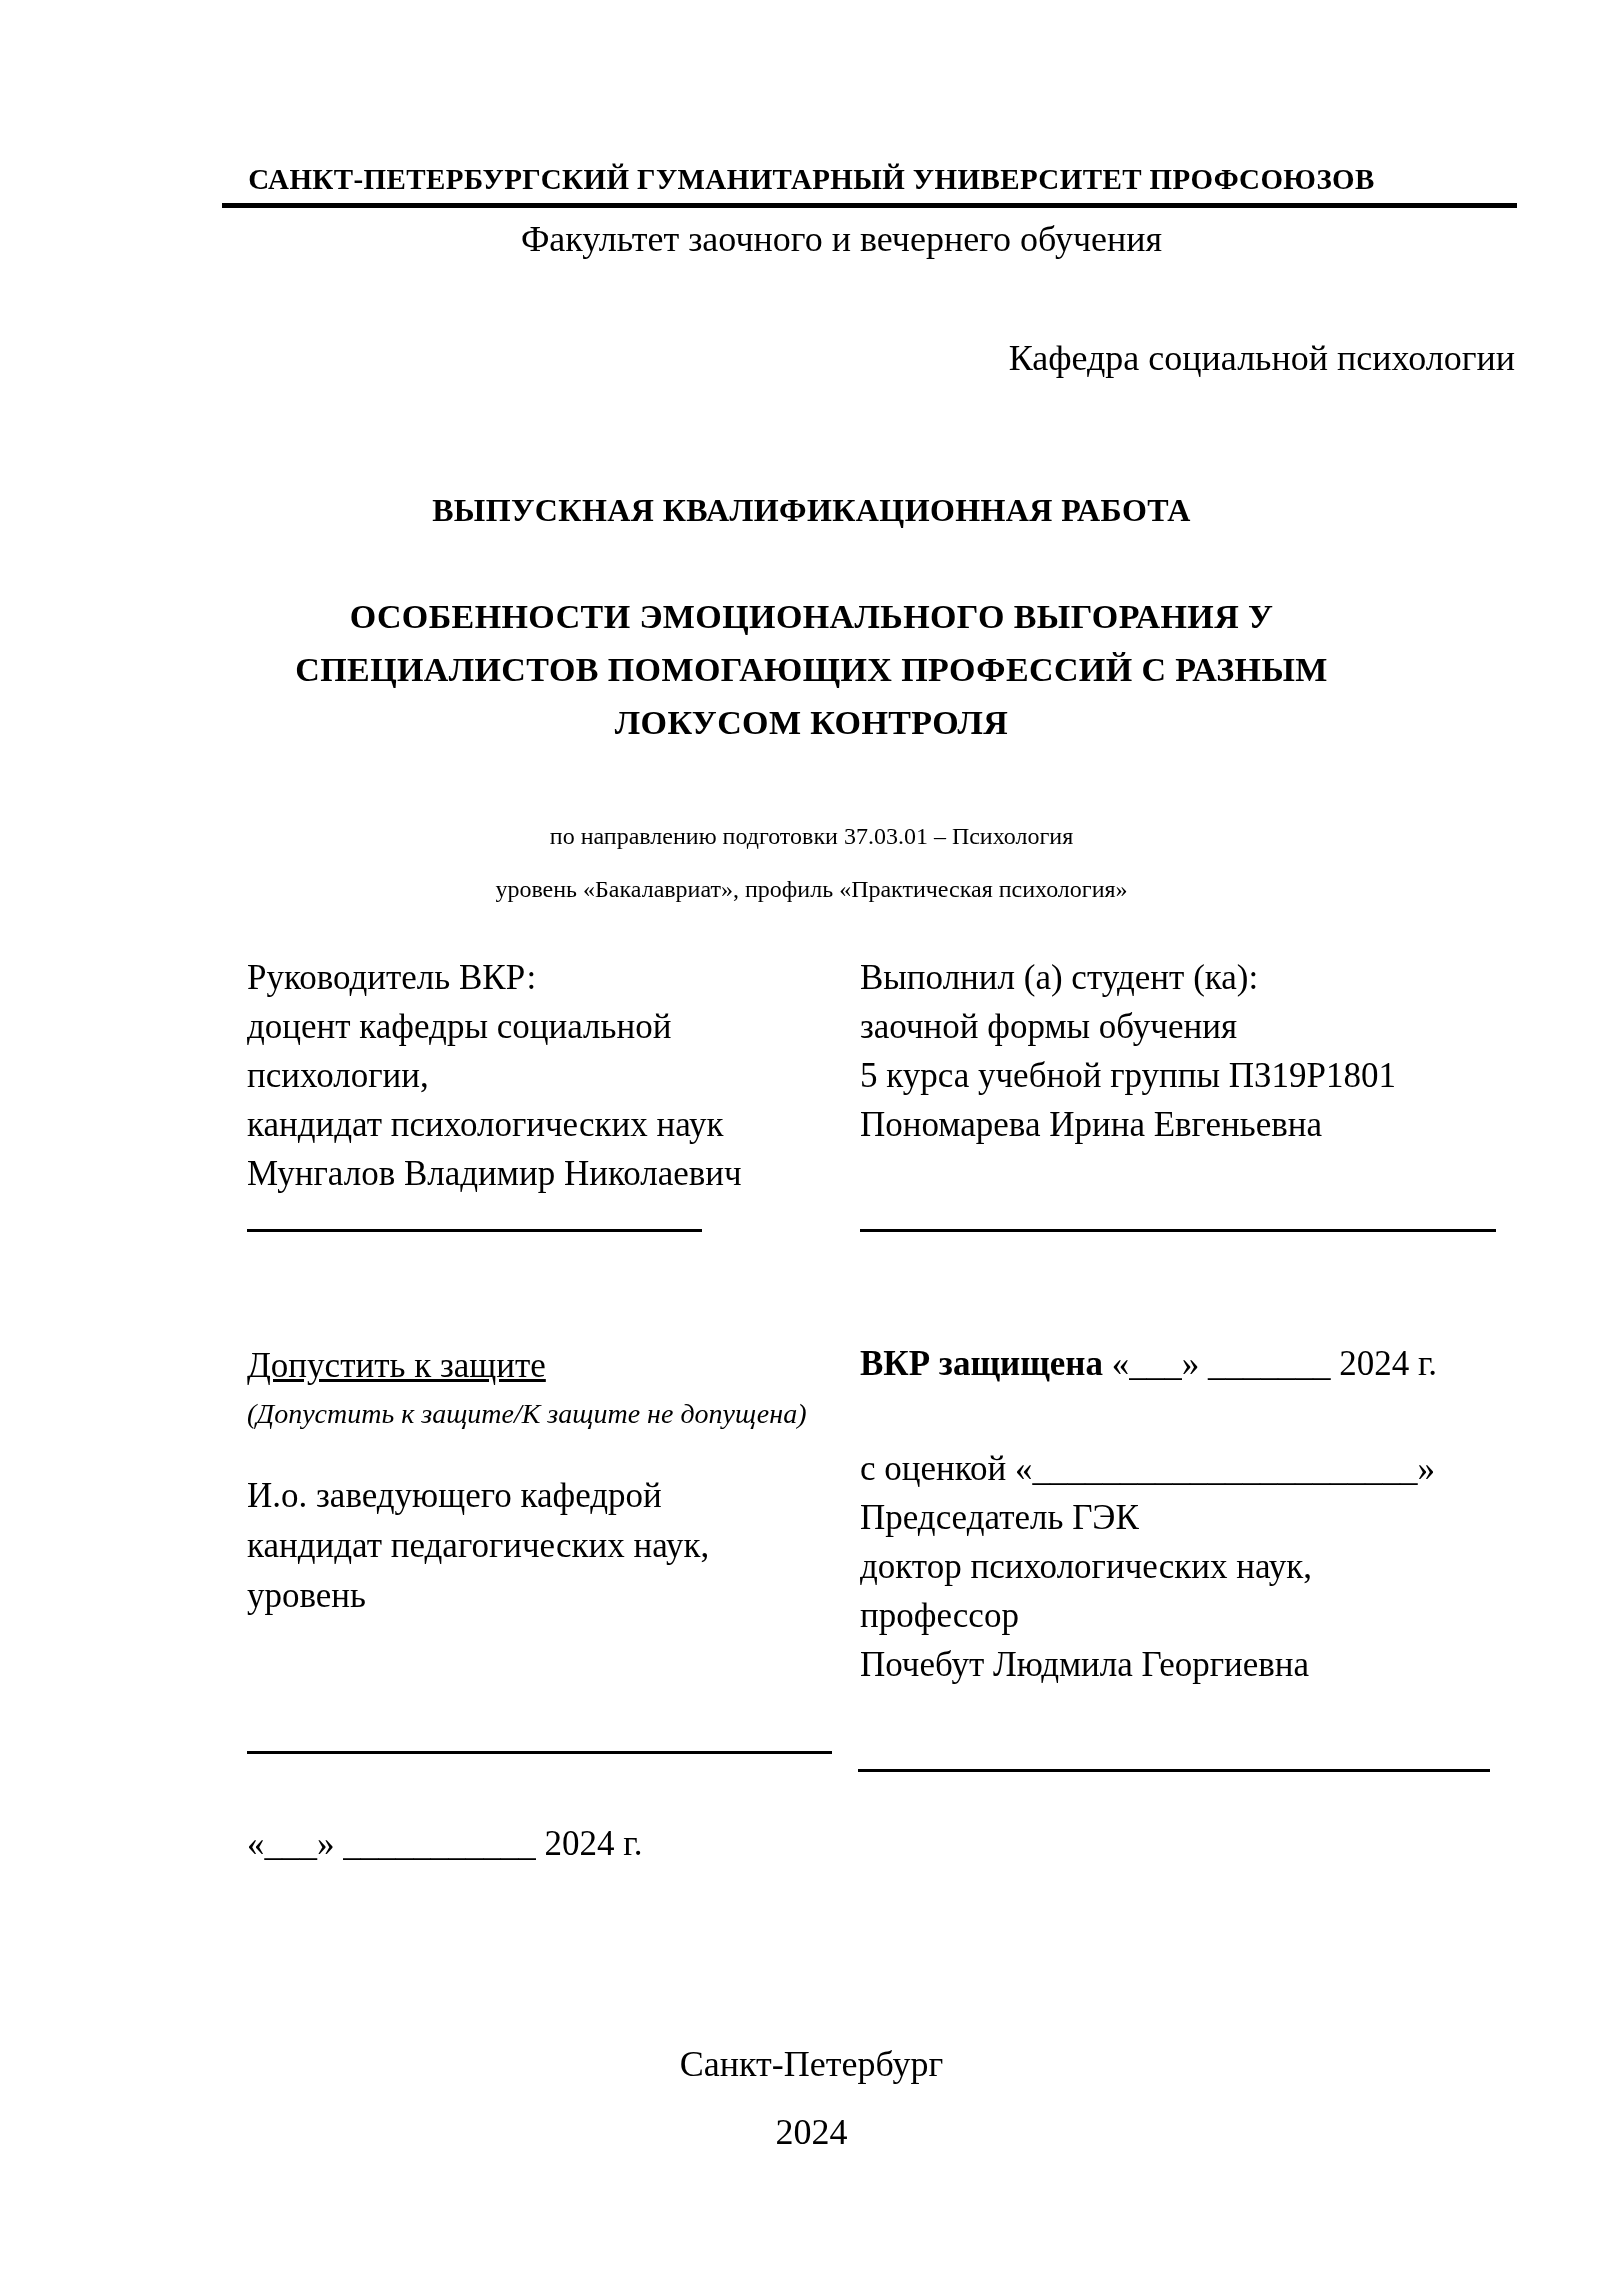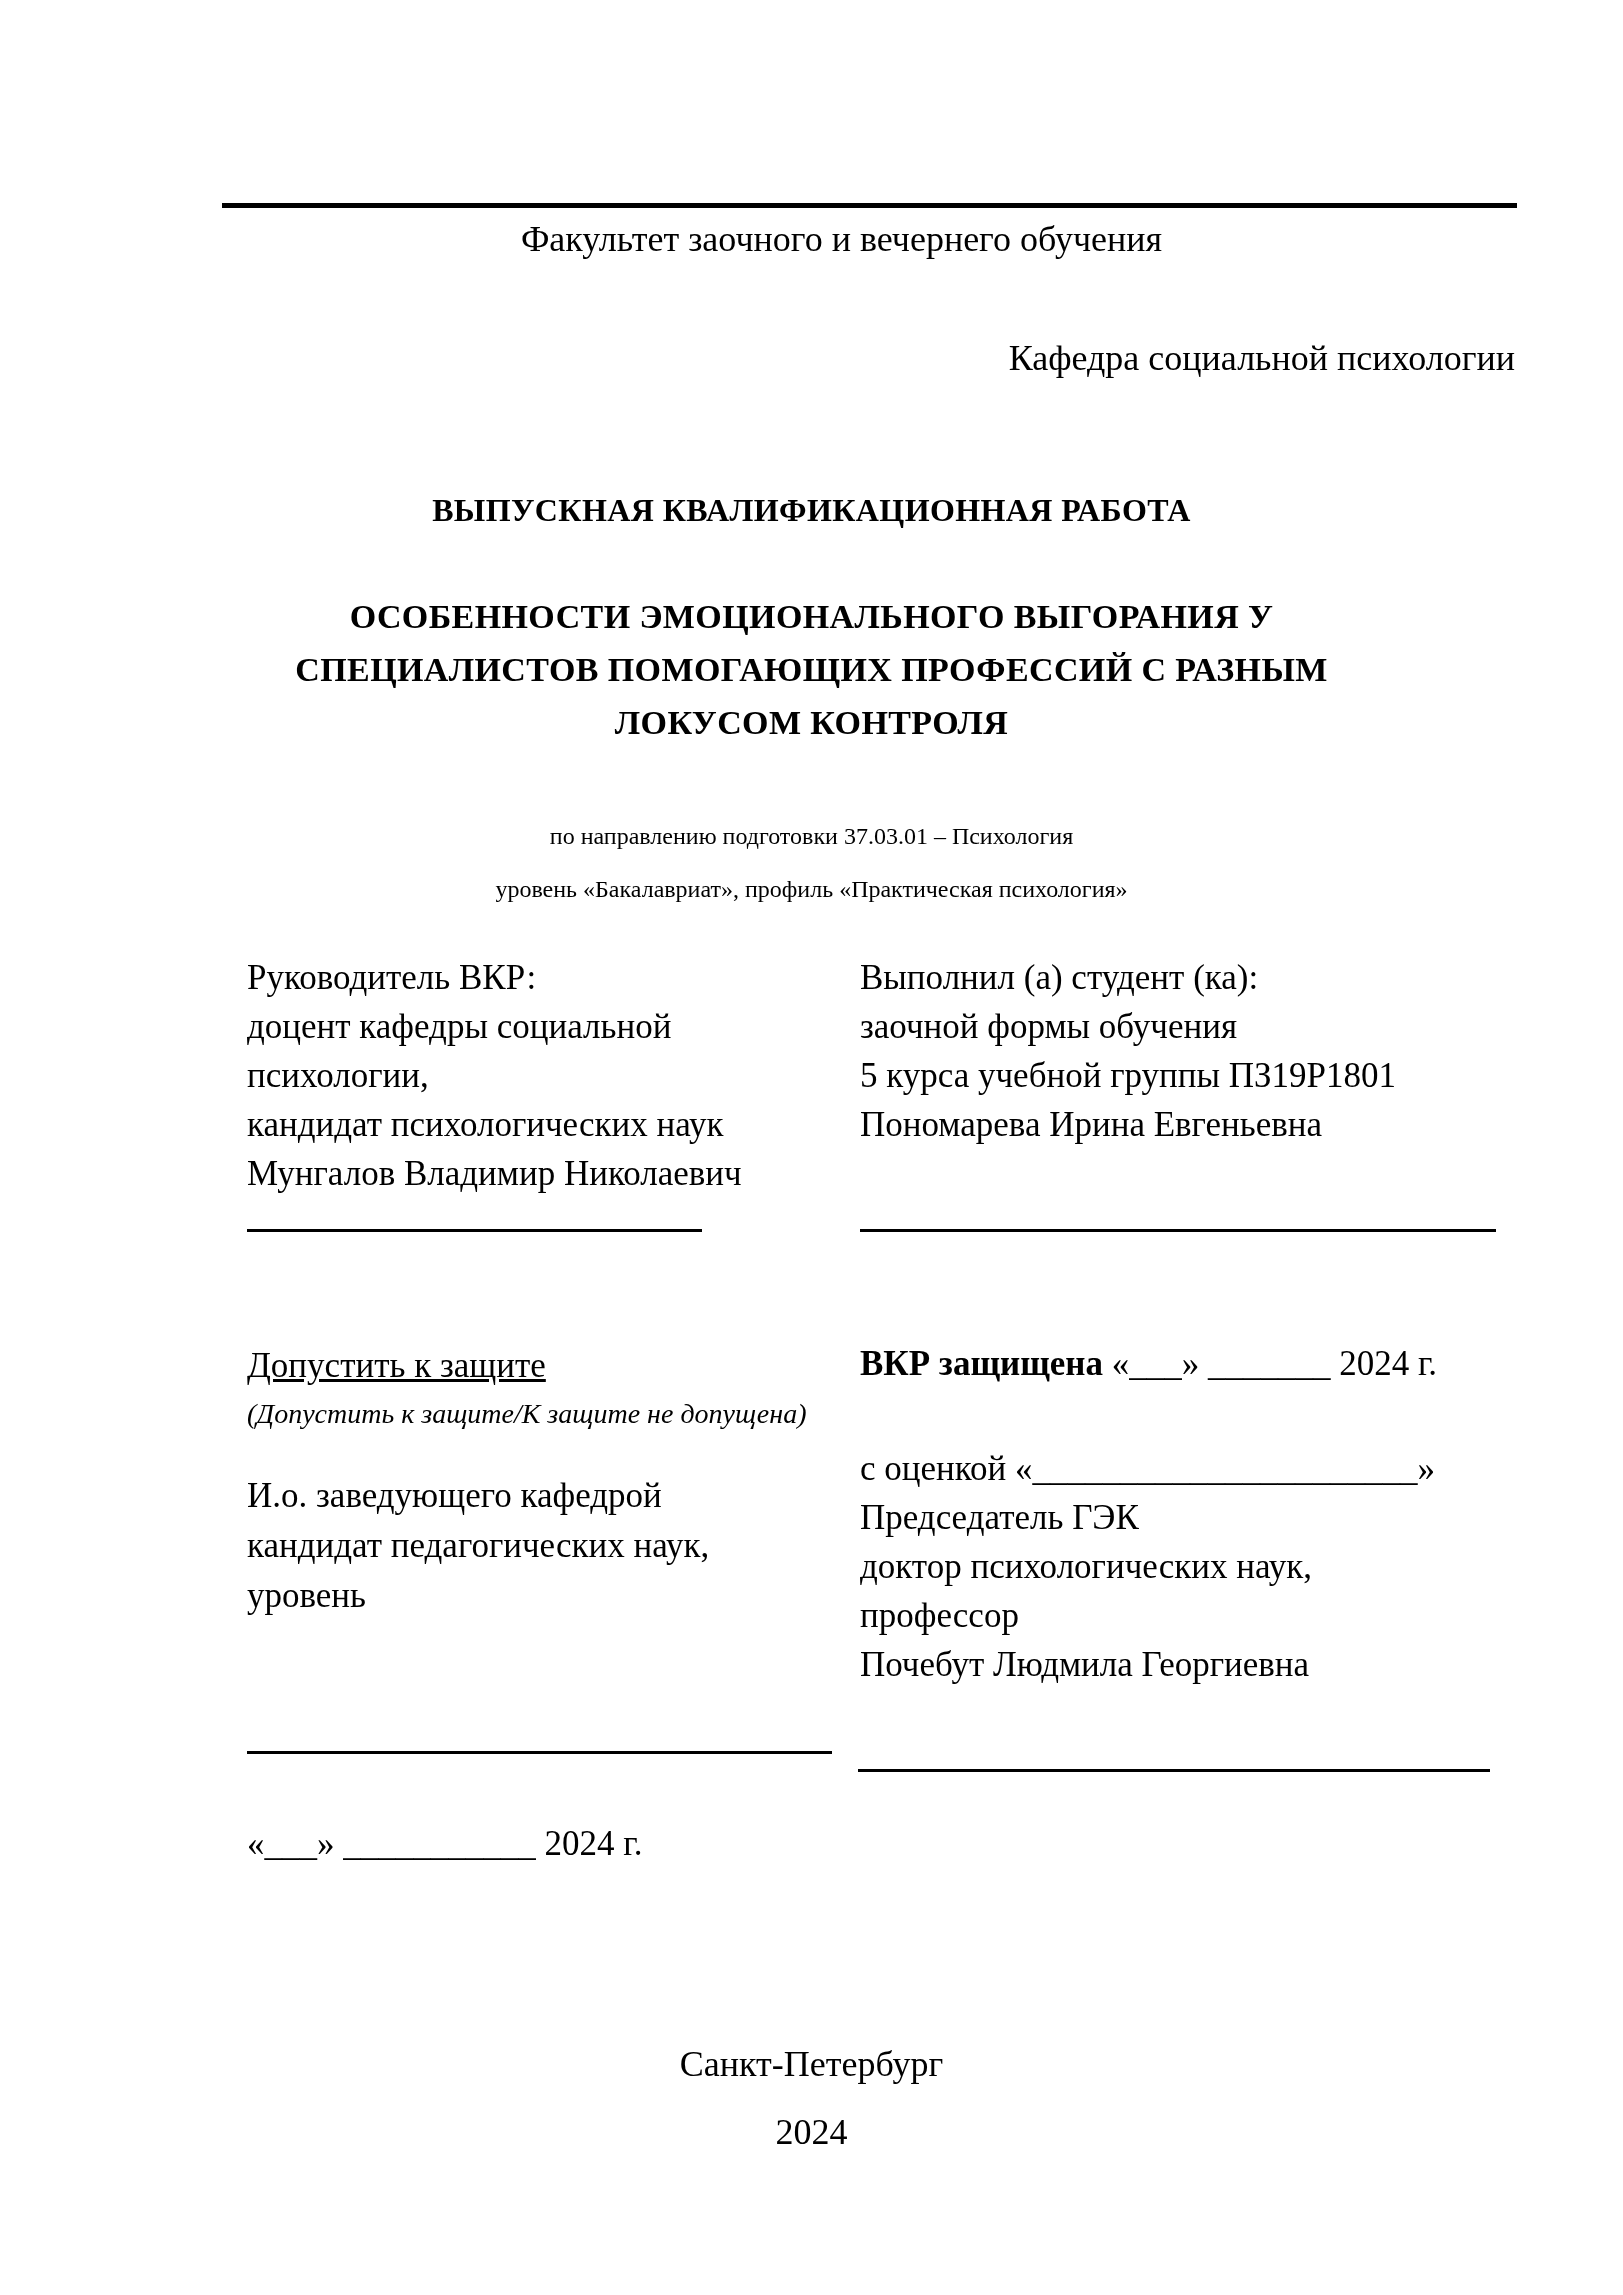--- a/index.html
+++ b/index.html
@@ -118,20 +118,21 @@
     top: 2030px;
     font-size: 36px;
     line-height: 68px;
   }
 </style>
 </head>
 <body>
 
 <div class="page">
 
+  <div class="abs center org-name">САНКТ-ПЕТЕРБУРГСКИЙ ГУМАНИТАРНЫЙ УНИВЕРСИТЕТ ПРОФСОЮЗОВ</div>
 
   <div class="abs head-rule"></div>
 
   <div class="abs center faculty">Факультет заочного и вечернего обучения</div>
 
   <div class="abs department">Кафедра социальной психологии</div>
 
   <div class="abs center work-type">ВЫПУСКНАЯ КВАЛИФИКАЦИОННАЯ РАБОТА</div>
 
   <div class="abs center thesis-title">

